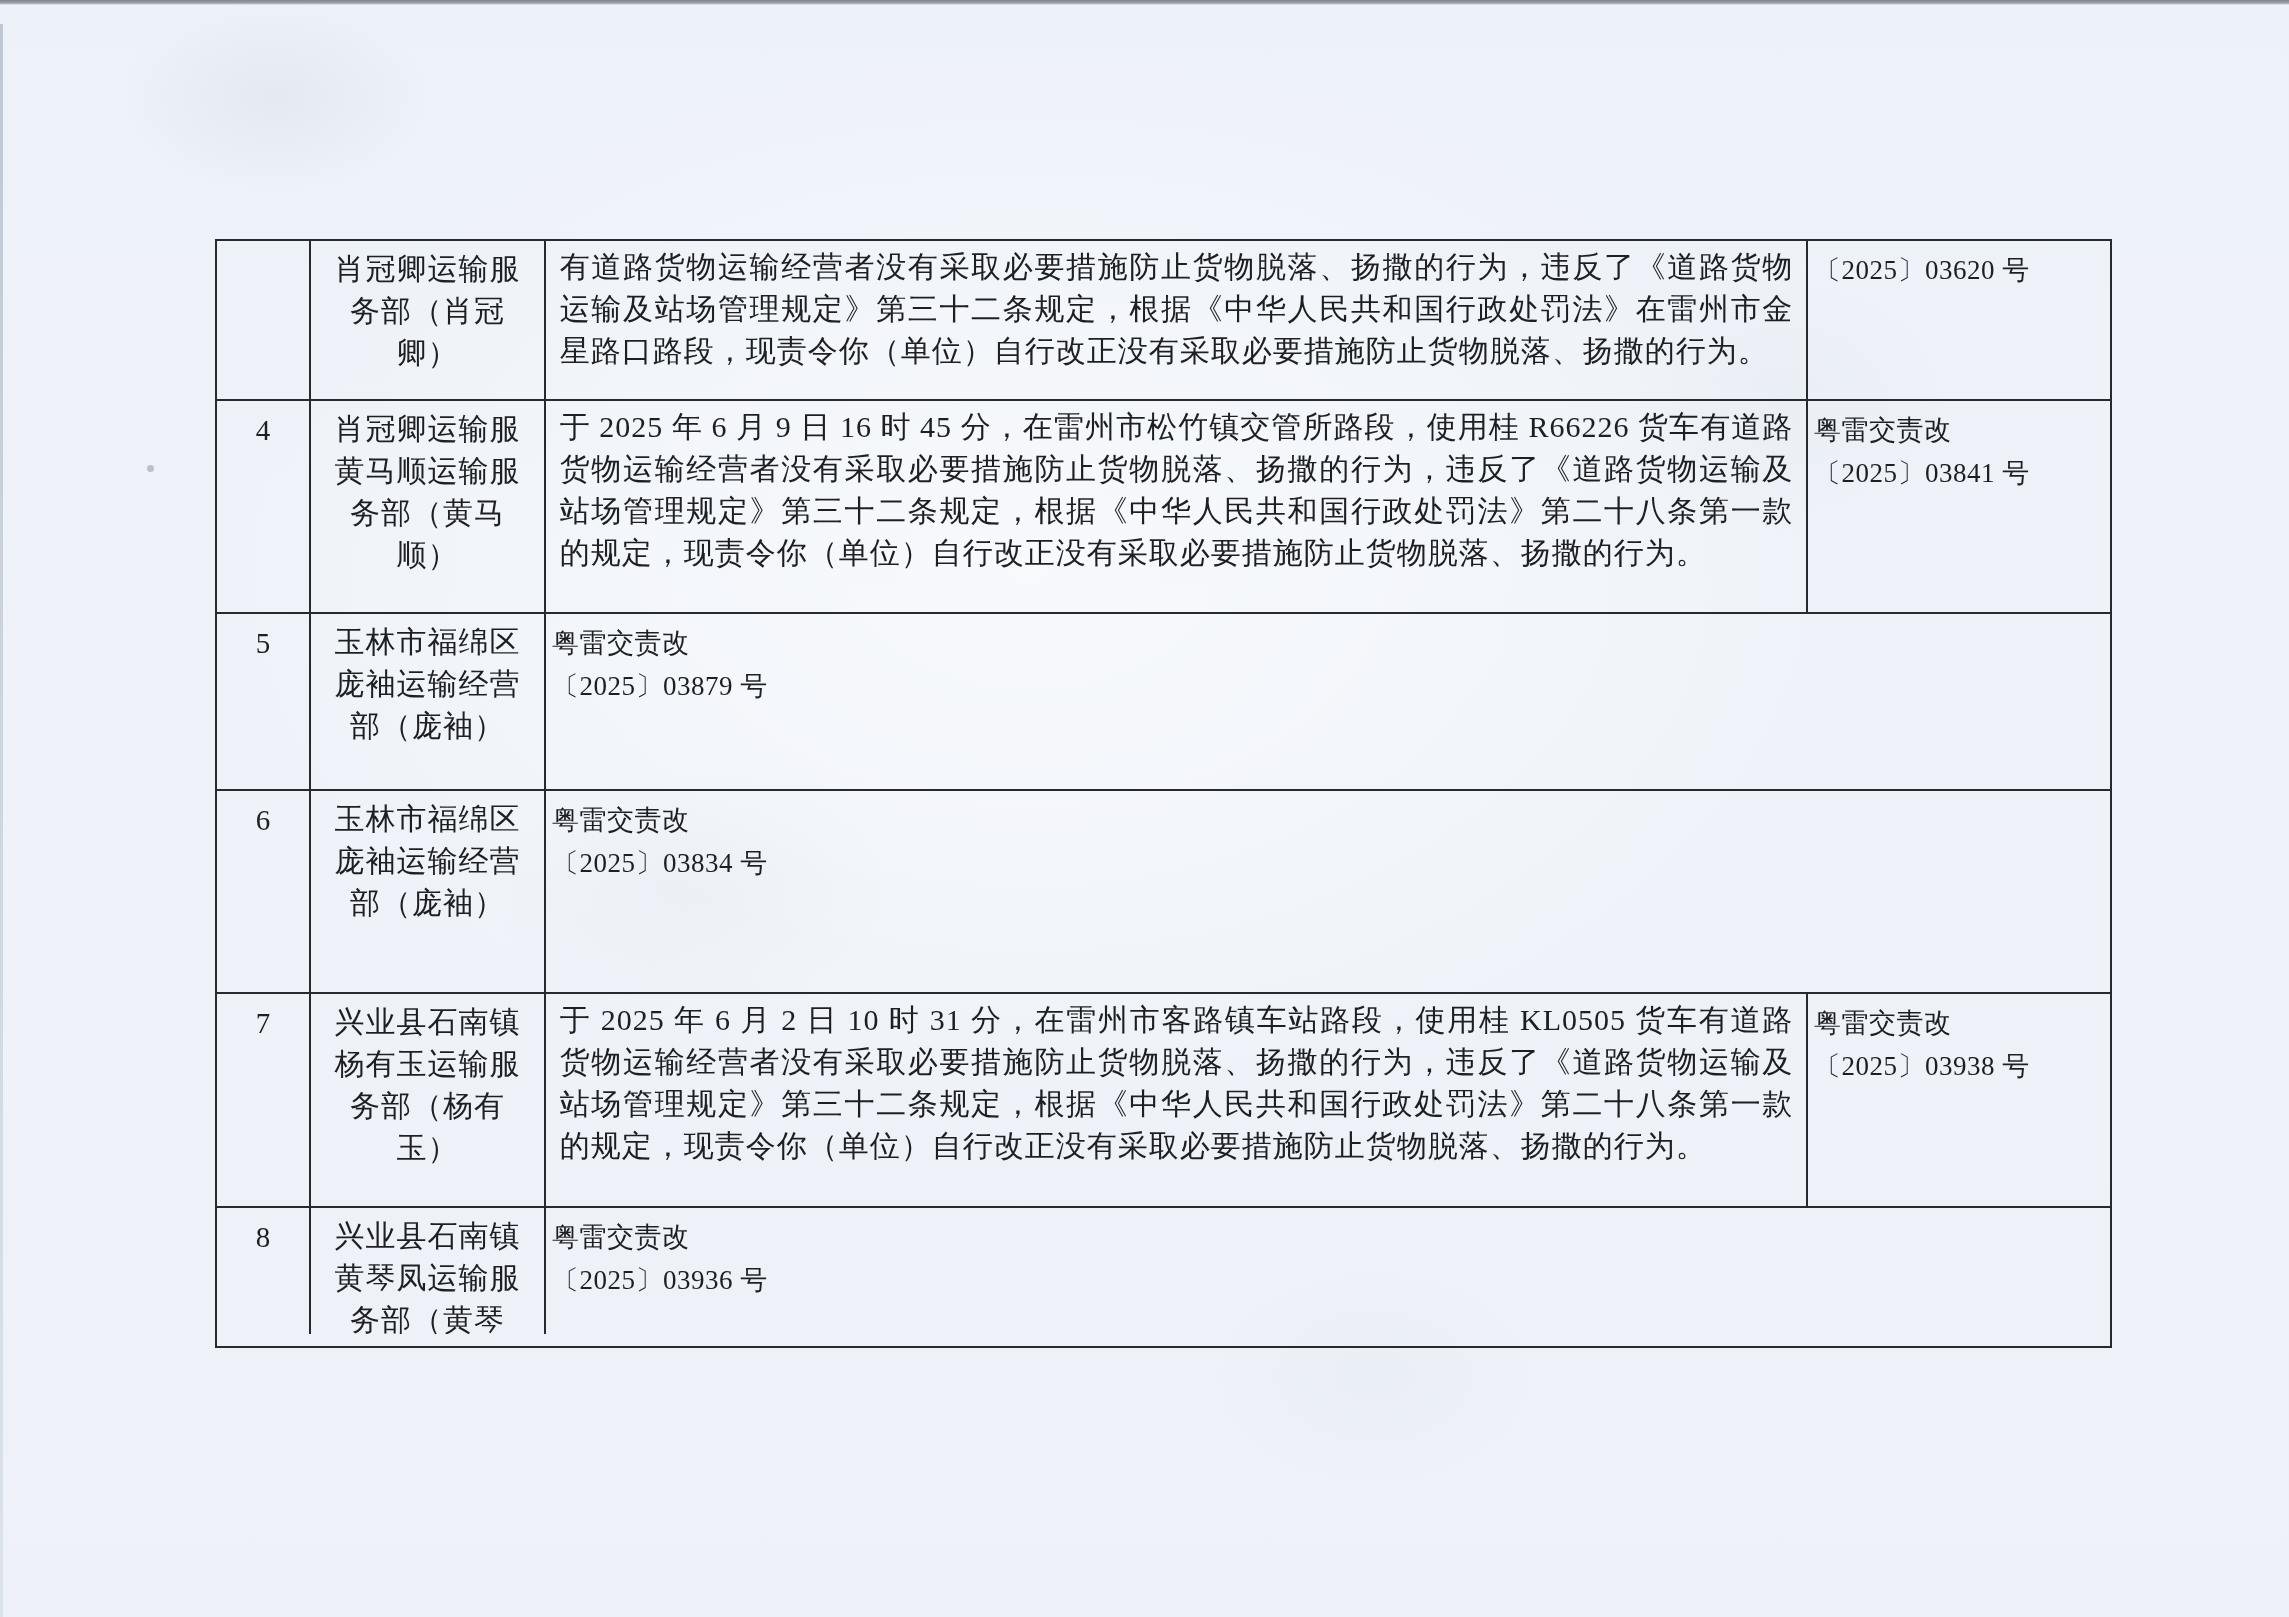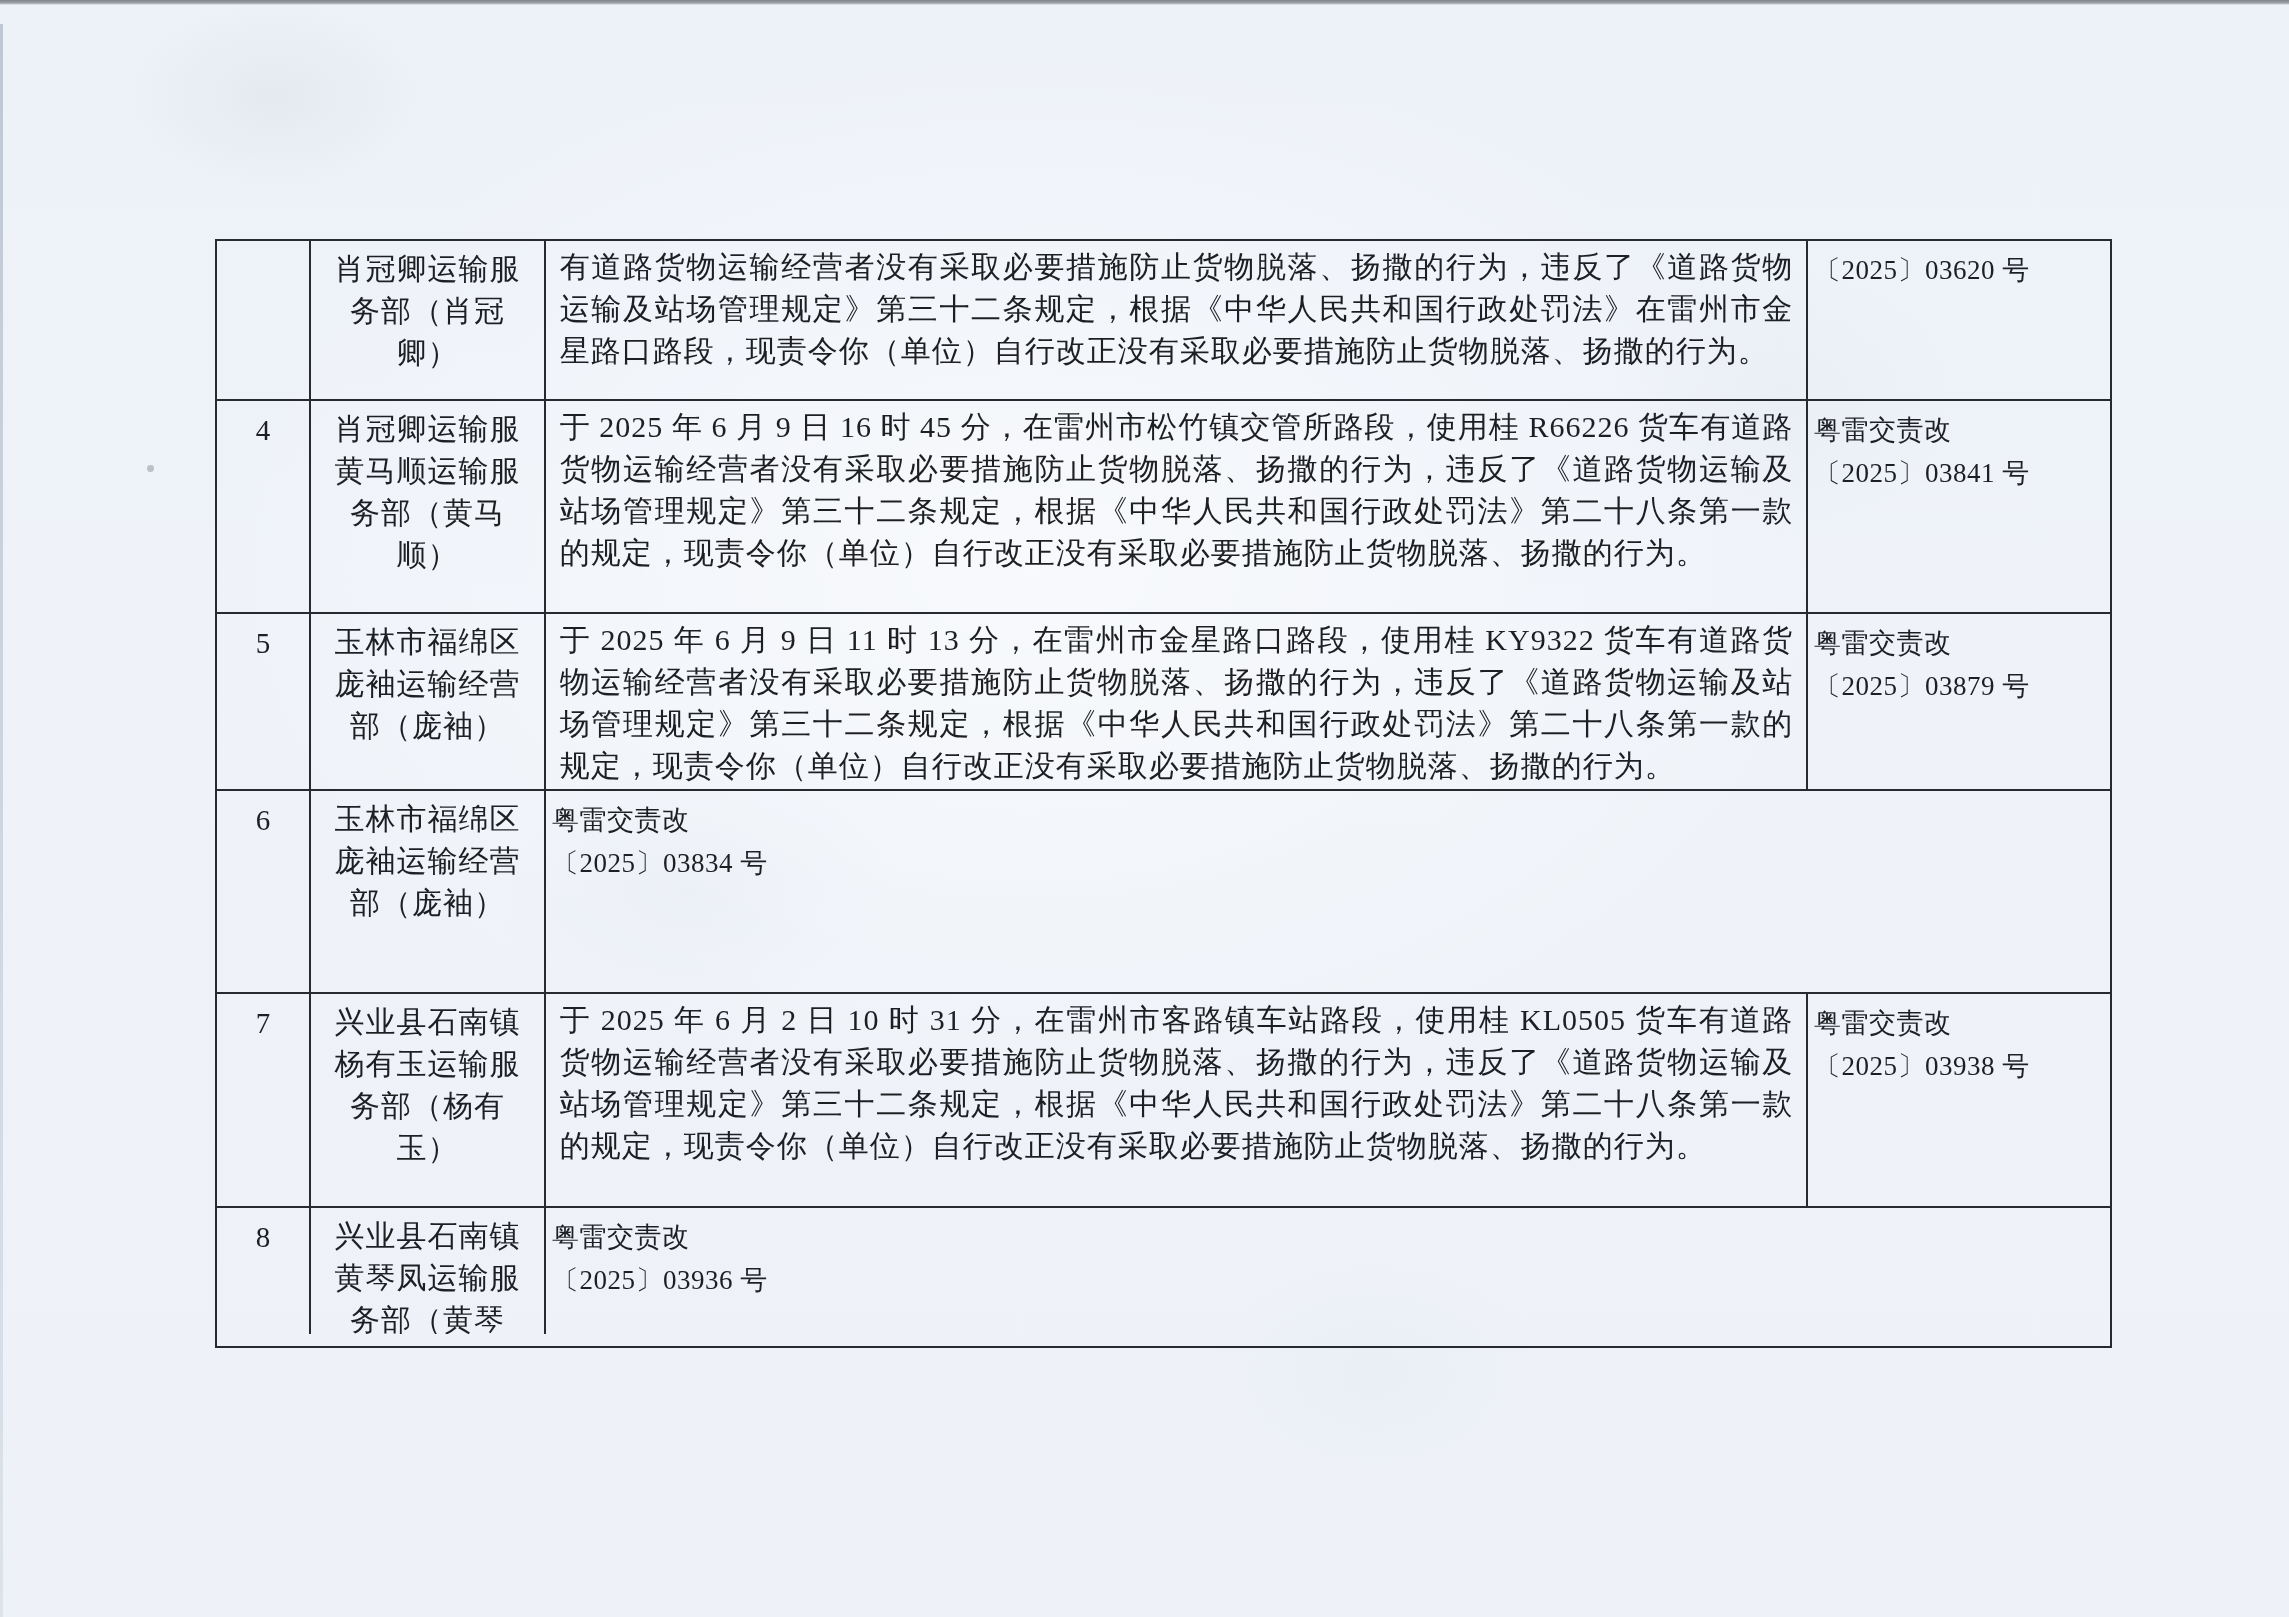--- a/index.html
+++ b/index.html
@@ -142,21 +142,20 @@
       <div class="cell cell-desc">于 2025 年 6 月 9 日 16 时 45 分，在雷州市松竹镇交管所路段，使用桂 R66226 货车有道路货物运输经营者没有采取必要措施防止货物脱落、扬撒的行为，违反了《道路货物运输及站场管理规定》第三十二条规定，根据《中华人民共和国行政处罚法》第二十八条第一款的规定，现责令你（单位）自行改正没有采取必要措施防止货物脱落、扬撒的行为。</div>
       <div class="cell cell-doc">粤雷交责改
 〔2025〕03841 号</div>
     </div>
 
     <div class="t-row r2">
       <div class="cell cell-seq">5</div>
       <div class="cell cell-name">玉林市福绵区
 庞袖运输经营
 部（庞袖）</div>
-      <div class="cell cell-desc">于 2025 年 6 月 9 日 11 时 13 分，在雷州市金星路口路段，使用桂 KY9322 货车有道路货物运输经营者没有采取必要措施防止货物脱落、扬撒的行为，违反了《道路货物运输及站场管理规定》第三十二条规定，根据《中华人民共和国行政处罚法》第二十八条第一款的规定，现责令你（单位）自行改正没有采取必要措施防止货物脱落、扬撒的行为。</div>
       <div class="cell cell-doc">粤雷交责改
 〔2025〕03879 号</div>
     </div>
 
     <div class="t-row r3">
       <div class="cell cell-seq">6</div>
       <div class="cell cell-name">玉林市福绵区
 庞袖运输经营
 部（庞袖）</div>
       <div class="cell cell-doc">粤雷交责改

